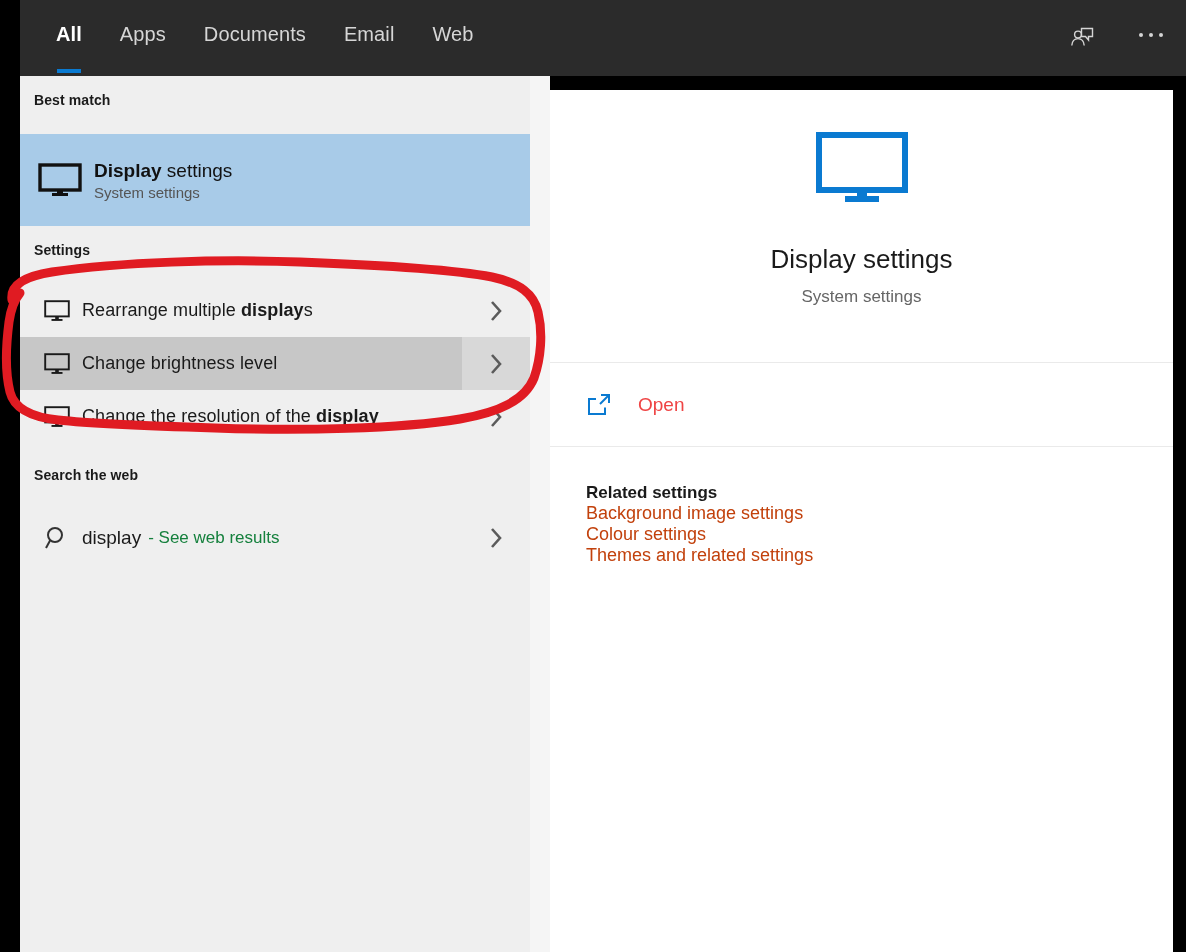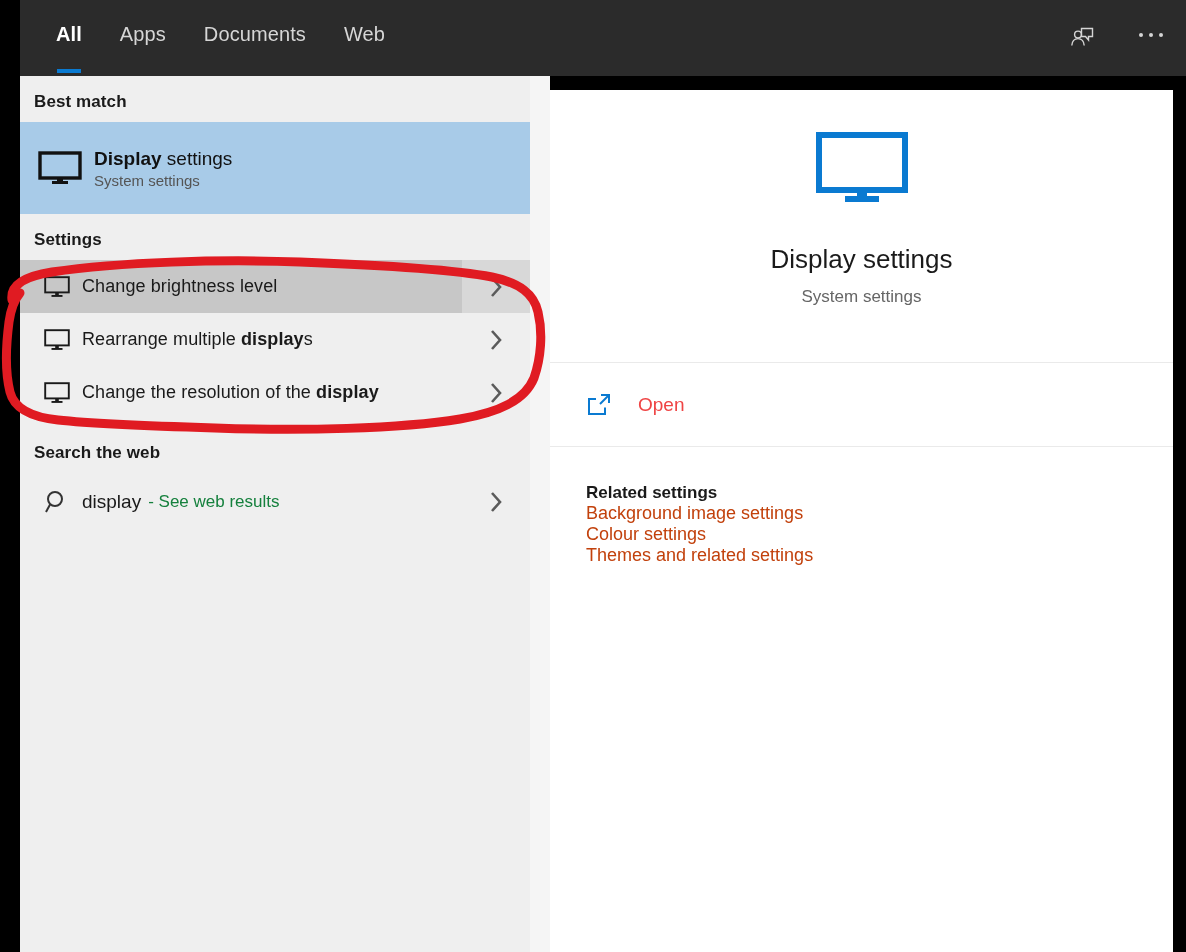--- a/index.html
+++ b/index.html
@@ -115,24 +115,24 @@
   }
   .gutter {
     position: absolute;
     left: 530px;
     top: 76px;
     width: 20px;
     height: 876px;
     background: #f5f5f5;
   }
   .section-head {
-    font-size: 17px;
+    font-size: 14px;
     font-weight: bold;
     color: #1a1a1a;
-    padding: 16px 0 10px 14px;
+    padding: 16px 0 26px 14px;
     letter-spacing: 0.1px;
   }
 
   .bestmatch-row {
     display: flex;
     align-items: center;
     height: 92px;
     background: #a8cbe8;
     padding-left: 18px;
     cursor: default;
@@ -256,20 +256,23 @@
         <span>All</span>
         <span class="underline"></span>
       </div>
       <div class="tab">
         <span>Apps</span>
       </div>
       <div class="tab">
         <span>Documents</span>
       </div>
       <div class="tab">
+        <span>Email</span>
+      </div>
+      <div class="tab">
         <span>Web</span>
       </div>
     </div>
 
     <div class="topbar-actions">
       <div class="tb-icon">
         <svg width="28" height="28" viewBox="0 0 28 28">
           <path d="M12.5 7.5 L23.5 7.5 L23.5 15.5 L19.5 15.5 L19.5 19 L16.5 15.5 L12.5 15.5 Z" fill="none" stroke="#d5d5d5" stroke-width="1.4"></path>
           <circle cx="9" cy="13.5" r="3.4" fill="none" stroke="#d5d5d5" stroke-width="1.4"></circle>
           <path d="M2.8 24.5 C3.2 19.6 5.8 17.6 9 17.6 C12.2 17.6 14.8 19.6 15.2 24.5" fill="none" stroke="#d5d5d5" stroke-width="1.4"></path>
@@ -298,45 +301,45 @@
         </svg>
       </div>
       <div class="bm-text">
         <div class="bm-title"><b>Display</b><span> settings</span></div>
         <div class="bm-sub">System settings</div>
       </div>
     </div>
 
     <div class="section-head">Settings</div>
 
+    <div class="list-row">
+      <div class="lr-icon">
+        <svg width="26" height="22" viewBox="0 0 26 22">
+          <rect x="1.2" y="1.2" width="23.6" height="15.2" fill="none" stroke="#1a1a1a" stroke-width="1.9"></rect>
+          <rect x="11.2" y="16.4" width="3.6" height="2.6" fill="#1a1a1a"></rect>
+          <rect x="7.5" y="19" width="11" height="1.9" fill="#1a1a1a"></rect>
+        </svg>
+      </div>
+      <div class="lr-label"><span>Rearrange multiple </span><b>display</b><span>s</span></div>
+      <div class="lr-chevron">
+        <svg width="15" height="24" viewBox="0 0 15 24">
+            <path d="M3 3 L11 12 L3 21" fill="none" stroke="#5b5b5b" stroke-width="2.6"></path>
+          </svg>
+      </div>
+    </div>
+
     <div class="list-row selected">
       <div class="lr-icon">
         <svg width="26" height="22" viewBox="0 0 26 22">
           <rect x="1.2" y="1.2" width="23.6" height="15.2" fill="none" stroke="#1a1a1a" stroke-width="1.9"></rect>
           <rect x="11.2" y="16.4" width="3.6" height="2.6" fill="#1a1a1a"></rect>
           <rect x="7.5" y="19" width="11" height="1.9" fill="#1a1a1a"></rect>
         </svg>
       </div>
       <div class="lr-label"><span>Change brightness level</span><b></b><span></span></div>
-      <div class="lr-chevron">
-        <svg width="15" height="24" viewBox="0 0 15 24">
-            <path d="M3 3 L11 12 L3 21" fill="none" stroke="#5b5b5b" stroke-width="2.6"></path>
-          </svg>
-      </div>
-    </div>
-
-    <div class="list-row">
-      <div class="lr-icon">
-        <svg width="26" height="22" viewBox="0 0 26 22">
-          <rect x="1.2" y="1.2" width="23.6" height="15.2" fill="none" stroke="#1a1a1a" stroke-width="1.9"></rect>
-          <rect x="11.2" y="16.4" width="3.6" height="2.6" fill="#1a1a1a"></rect>
-          <rect x="7.5" y="19" width="11" height="1.9" fill="#1a1a1a"></rect>
-        </svg>
-      </div>
-      <div class="lr-label"><span>Rearrange multiple </span><b>display</b><span>s</span></div>
       <div class="lr-chevron">
         <svg width="15" height="24" viewBox="0 0 15 24">
             <path d="M3 3 L11 12 L3 21" fill="none" stroke="#5b5b5b" stroke-width="2.6"></path>
           </svg>
       </div>
     </div>
 
     <div class="list-row">
       <div class="lr-icon">
         <svg width="26" height="22" viewBox="0 0 26 22">

